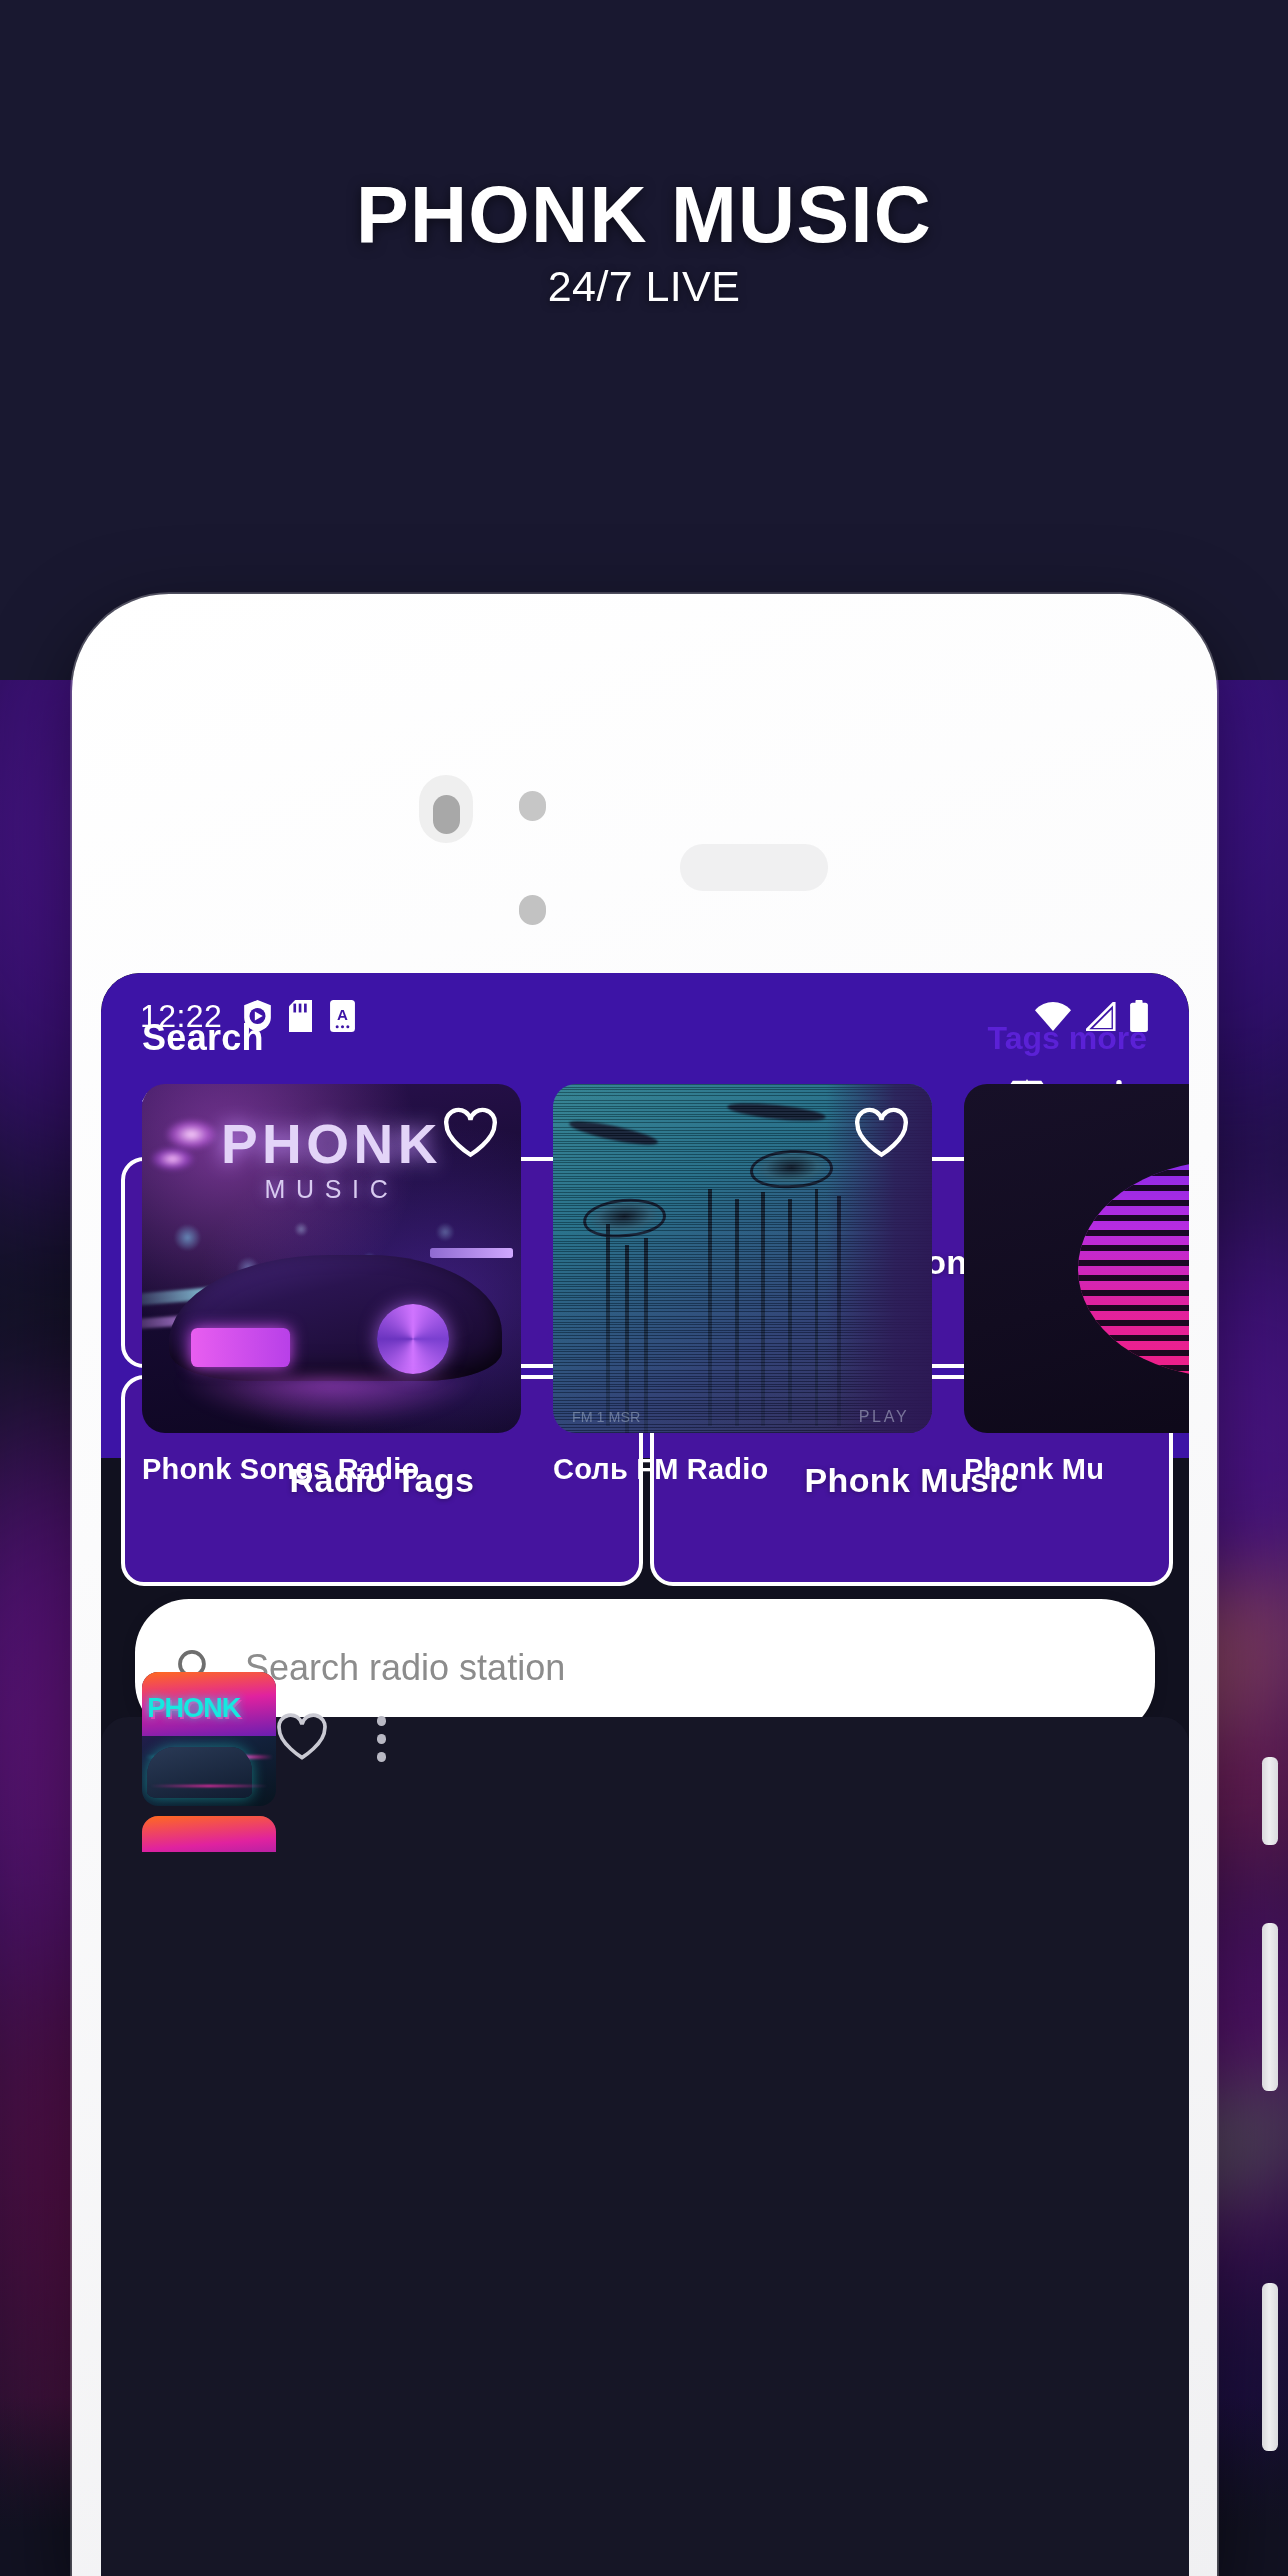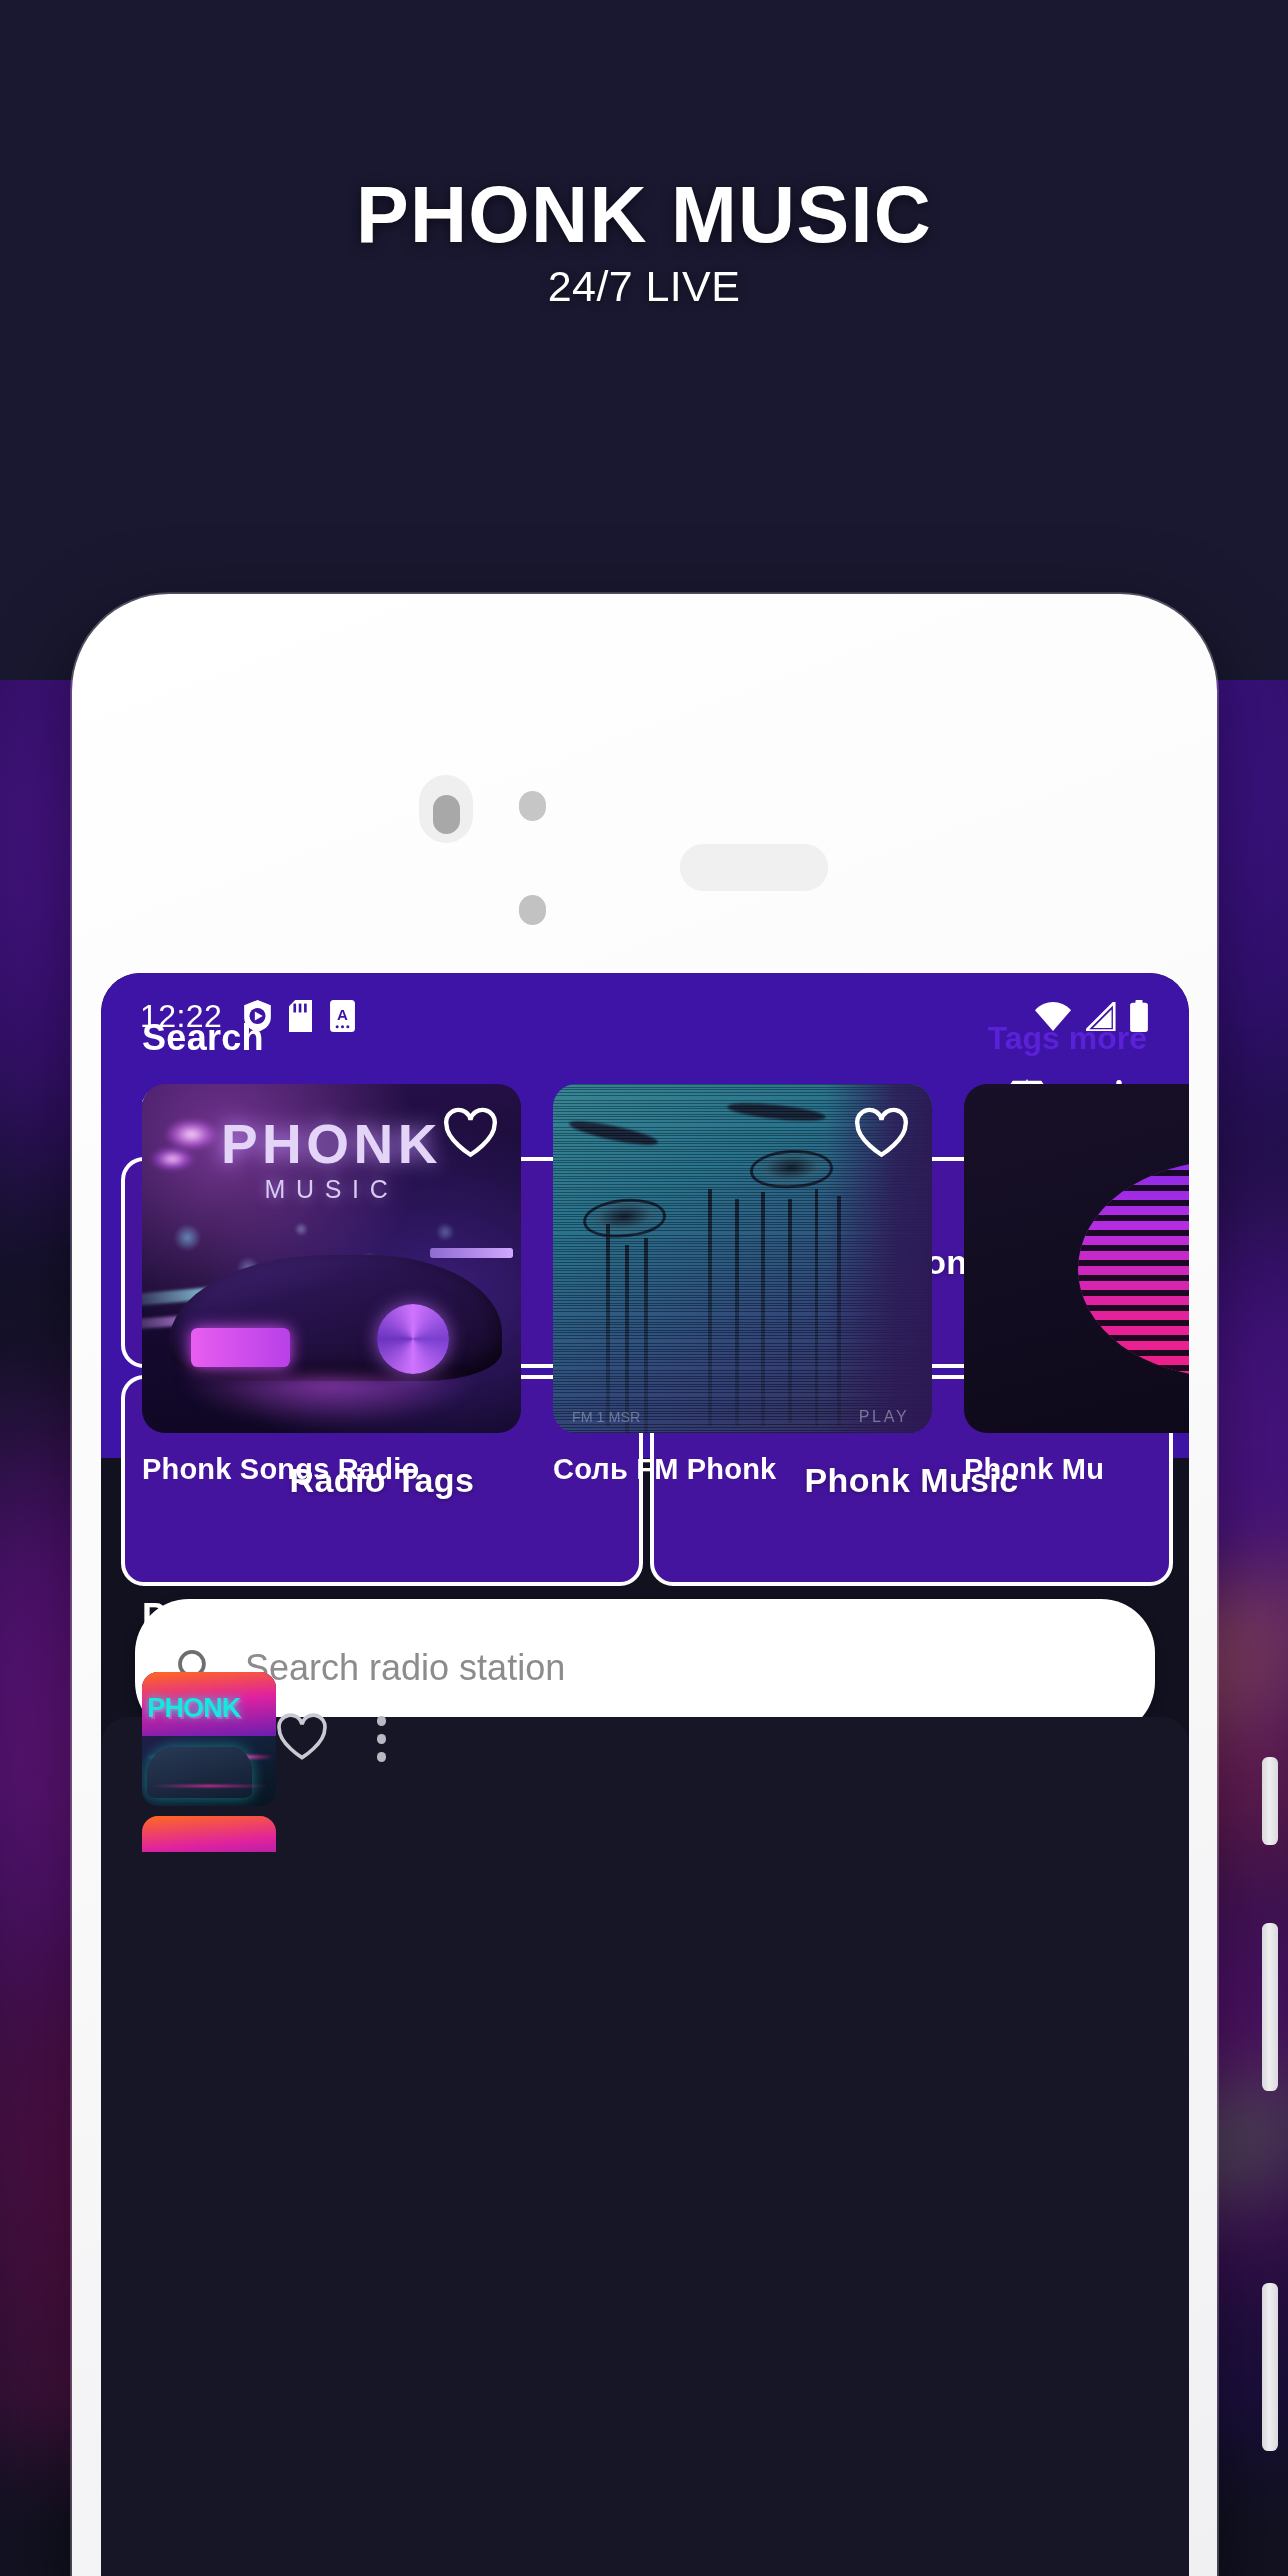--- a/index.html
+++ b/index.html
@@ -464,37 +464,34 @@
           <div class="a2-dark"></div>
           <div class="a2-tl">FM 1
 MSR</div>
           <div class="a2-play">PLAY</div>
           <span class="fav">
             <svg width="55" height="52" viewBox="0 0 24 22" fill="none" stroke="#fff" stroke-width="1.9">
               <path d="M12 20.5 C12 20.5 1.5 14 1.5 7.3 A5.3 5.3 0 0 1 12 5.2 A5.3 5.3 0 0 1 22.5 7.3 C22.5 14 12 20.5 12 20.5 Z"></path>
             </svg>
           </span>
         </div>
-        <div class="card-name">Соль FM Phonk</div>
+        <div class="card-name">Соль FM Radio</div>
       </div>
 
       <div class="card">
         <div class="card-art art3">
           <div class="a3-sun"></div>
           <div class="a3-sun-lines"></div>
 
         </div>
         <div class="card-name">Phonk Mu</div>
       </div>
 
     </div>
 
-    <div class="sec-head head-popular">
-      <div class="sec-title">Popular stations</div>
-    </div>
 
     <div class="plist">
       <div class="prow">
         <div class="prow-art">
           <div class="pa-sky"></div>
           <div class="pa-word">PHONK</div>
           <div class="pa-neon"></div>
           <div class="pa-car"></div>
           <div class="pa-neon2"></div>
         </div>

